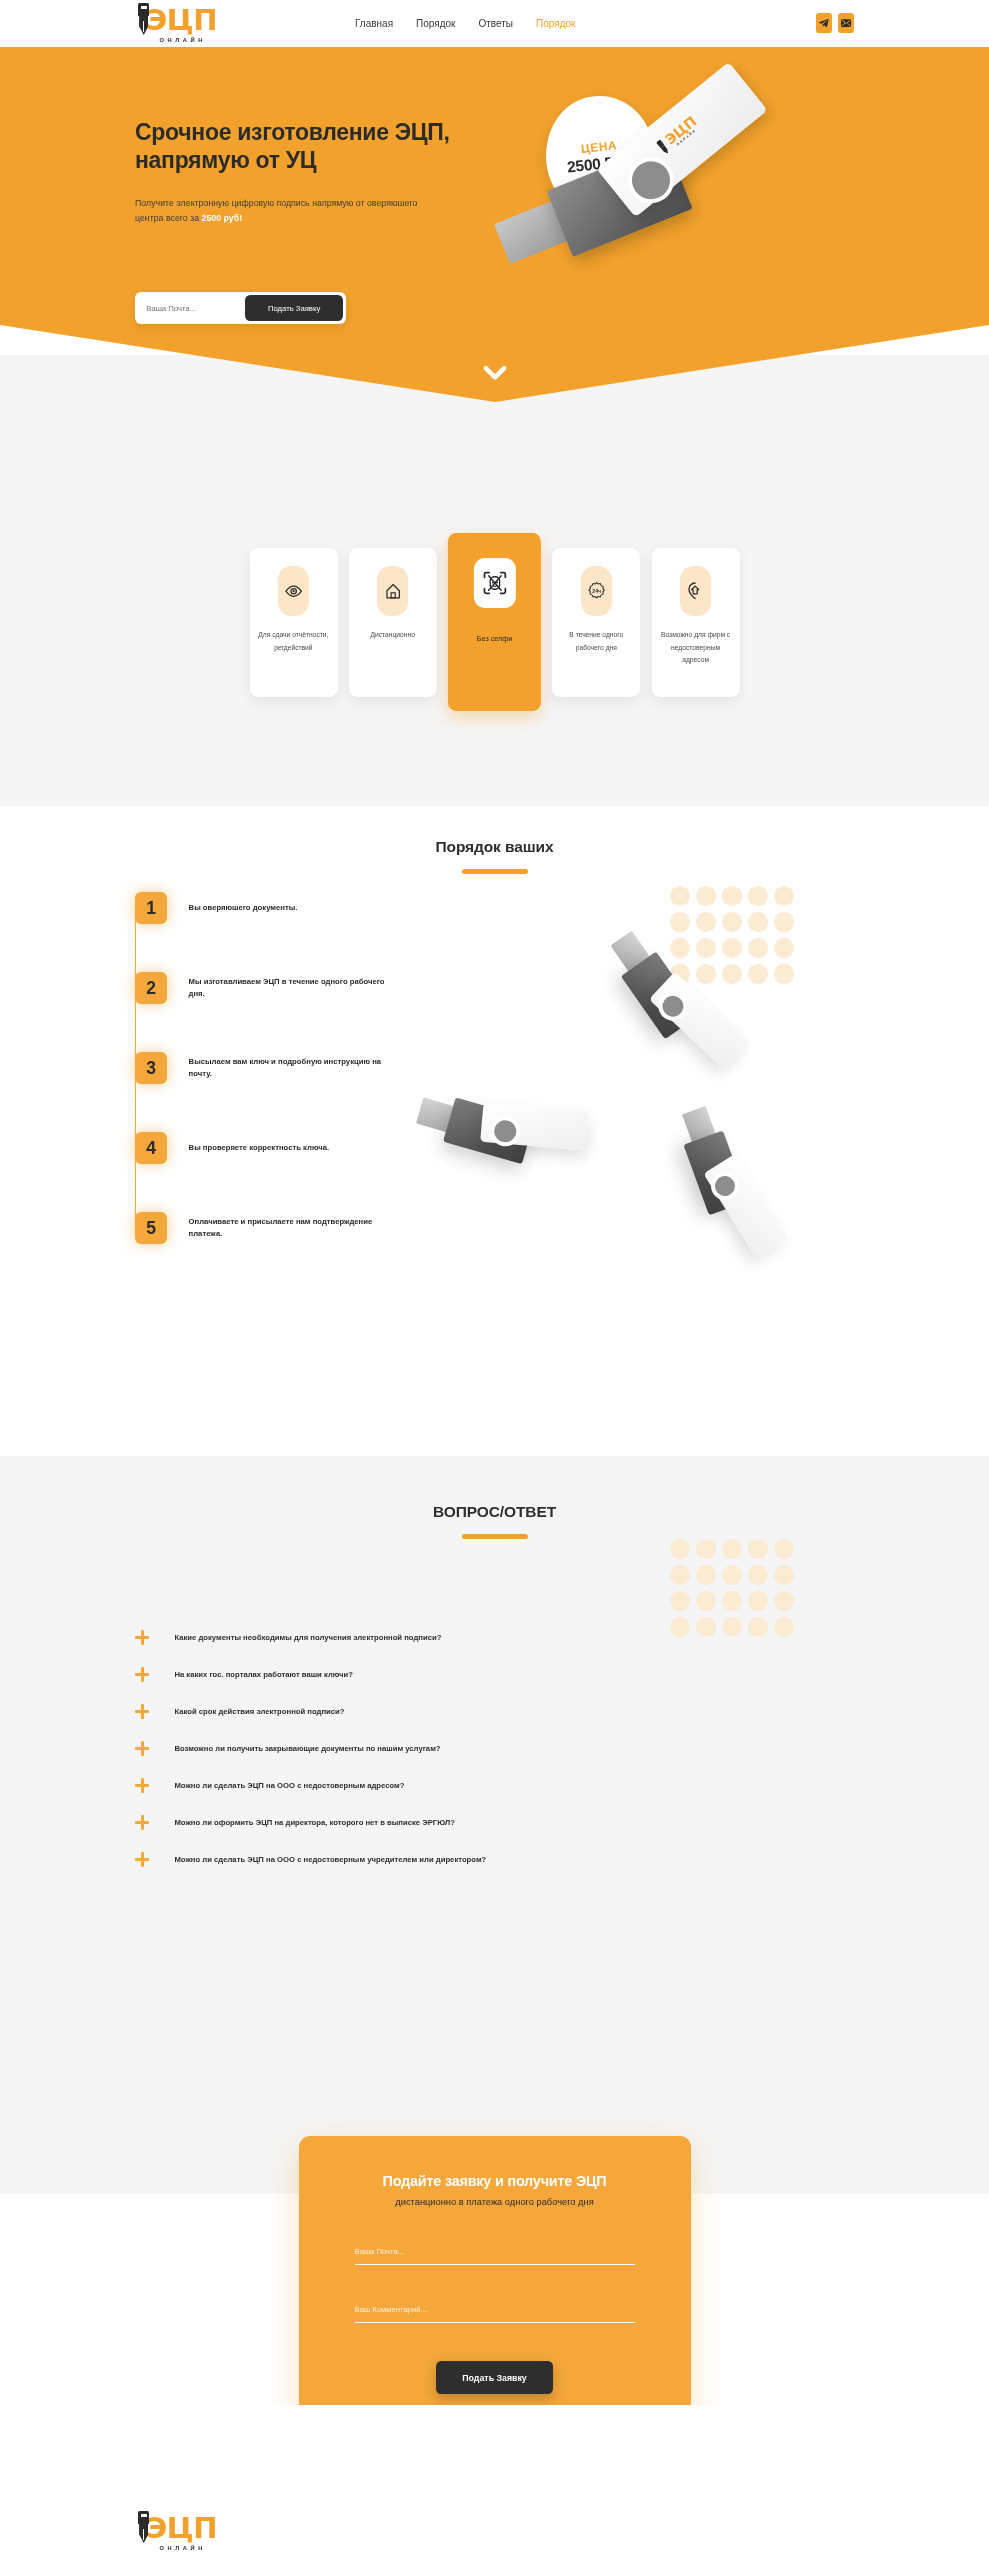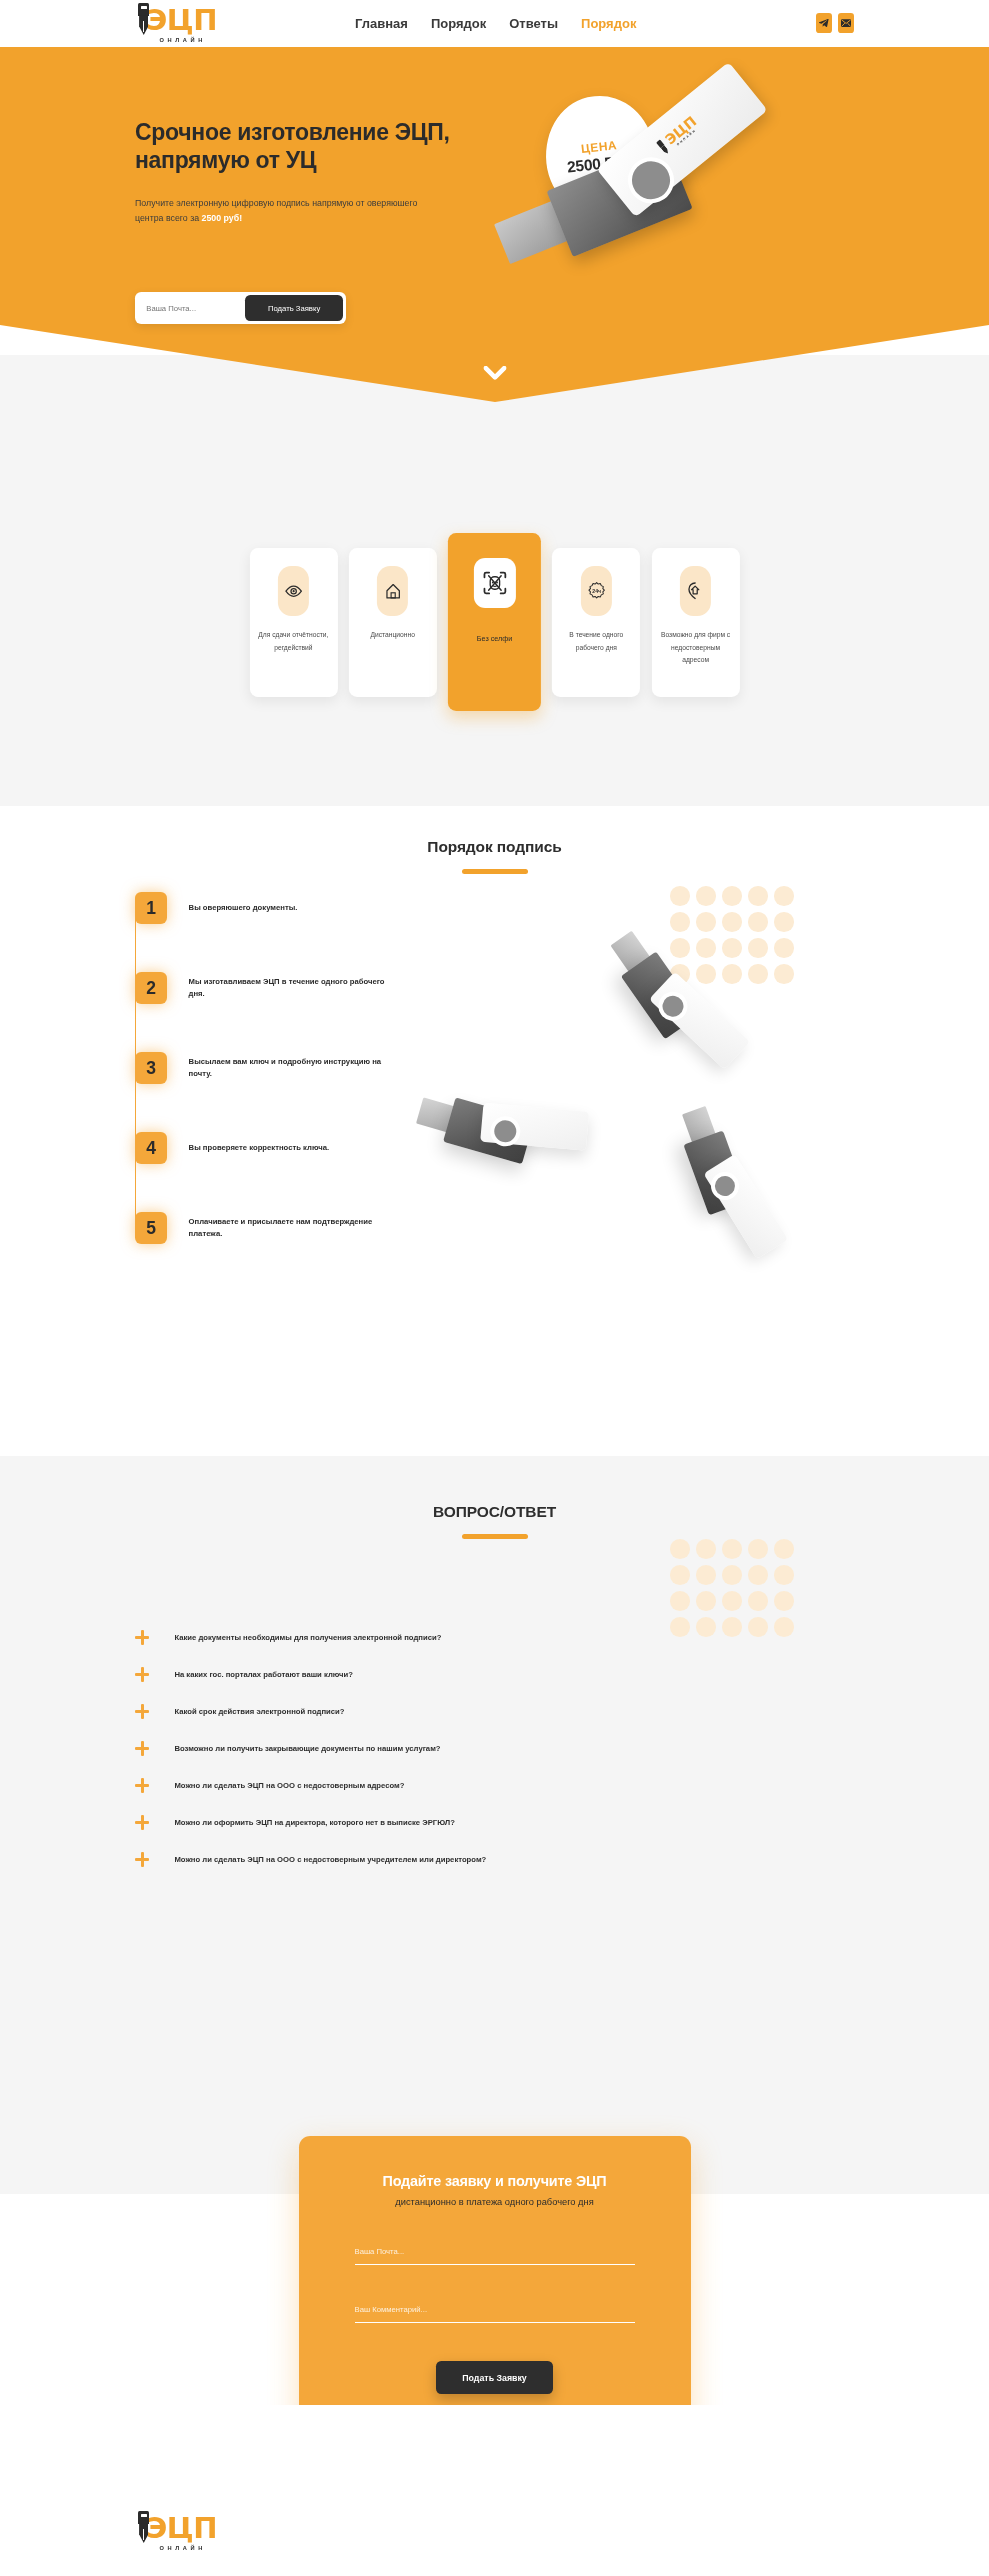--- a/index.html
+++ b/index.html
@@ -21,21 +21,21 @@
   .logo-pen .cap:after{content:"";position:absolute;left:2.6px;top:3.1px;width:6.2px;height:3.1px;background:#fff;border-radius:0.5px;}
   .logo-pen .nib{position:absolute;left:4.1px;top:12.4px;width:9.3px;height:19.6px;background:#2b2b2b;
     clip-path:polygon(0 0,100% 0,100% 55%,50% 100%,0 55%);}
   .logo-pen .nib:after{content:"";position:absolute;left:4.1px;top:5.2px;width:1px;height:11.3px;background:#fff;}
   .logo-ecp{font-family:"DejaVu Sans",sans-serif;font-weight:700;font-size:29px;line-height:29px;
     color:#F2A22C;letter-spacing:-0.5px;margin-left:1px;}
   .logo-sub{margin-top:2.1px;text-align:center;font-size:5.7px;letter-spacing:3.6px;color:#2b2b2b;
     font-weight:600;padding-left:13.4px;}
 
   .nav{position:absolute;left:355px;top:0;height:47px;display:flex;align-items:center;gap:23px;}
-  .nav a{font-size:13px;color:#3a3a3a;text-decoration:none;font-weight:700;}
+  .nav a{font-size:10px;color:#3a3a3a;text-decoration:none;font-weight:400;}
   .nav a.active{color:#F2A22C;}
 
   .social-top{position:absolute;right:135px;top:13.4px;display:flex;gap:5.2px;}
   .sq-icon{width:16.5px;height:19.6px;border-radius:3.1px;background:#F2A22C;display:flex;align-items:center;
     justify-content:center;}
   .sq-icon svg{display:block;}
 
   
   .hero{position:absolute;top:47px;left:0;width:989px;height:355px;background:#F2A22C;
     clip-path:polygon(0 0,989px 0,989px 278px,495px 355px,0 278px);z-index:10;}
@@ -285,21 +285,21 @@
               <path d="M16 8l7 7h-3v8h-8v-8H9z" stroke="#2b2b2b" stroke-width="2.4" fill="none" stroke-linejoin="round"></path>
             </svg>
         </div>
         <div class="ctext">Возможно для фирм с недостоверным адресом</div>
       </div>
     </div>
   </div>
 
   <div class="sec-steps">
     <div style="padding-top:32px;">
-      <div class="sec-title">Порядок подпись</div>
+      <div class="sec-title">Порядок ваших</div>
       <div class="sec-rule"></div>
     </div>
 
     <div class="dots" style="left:670px;top:80px;">
       <span></span>
         <span></span>
         <span></span>
         <span></span>
         <span></span>
       <span></span>

